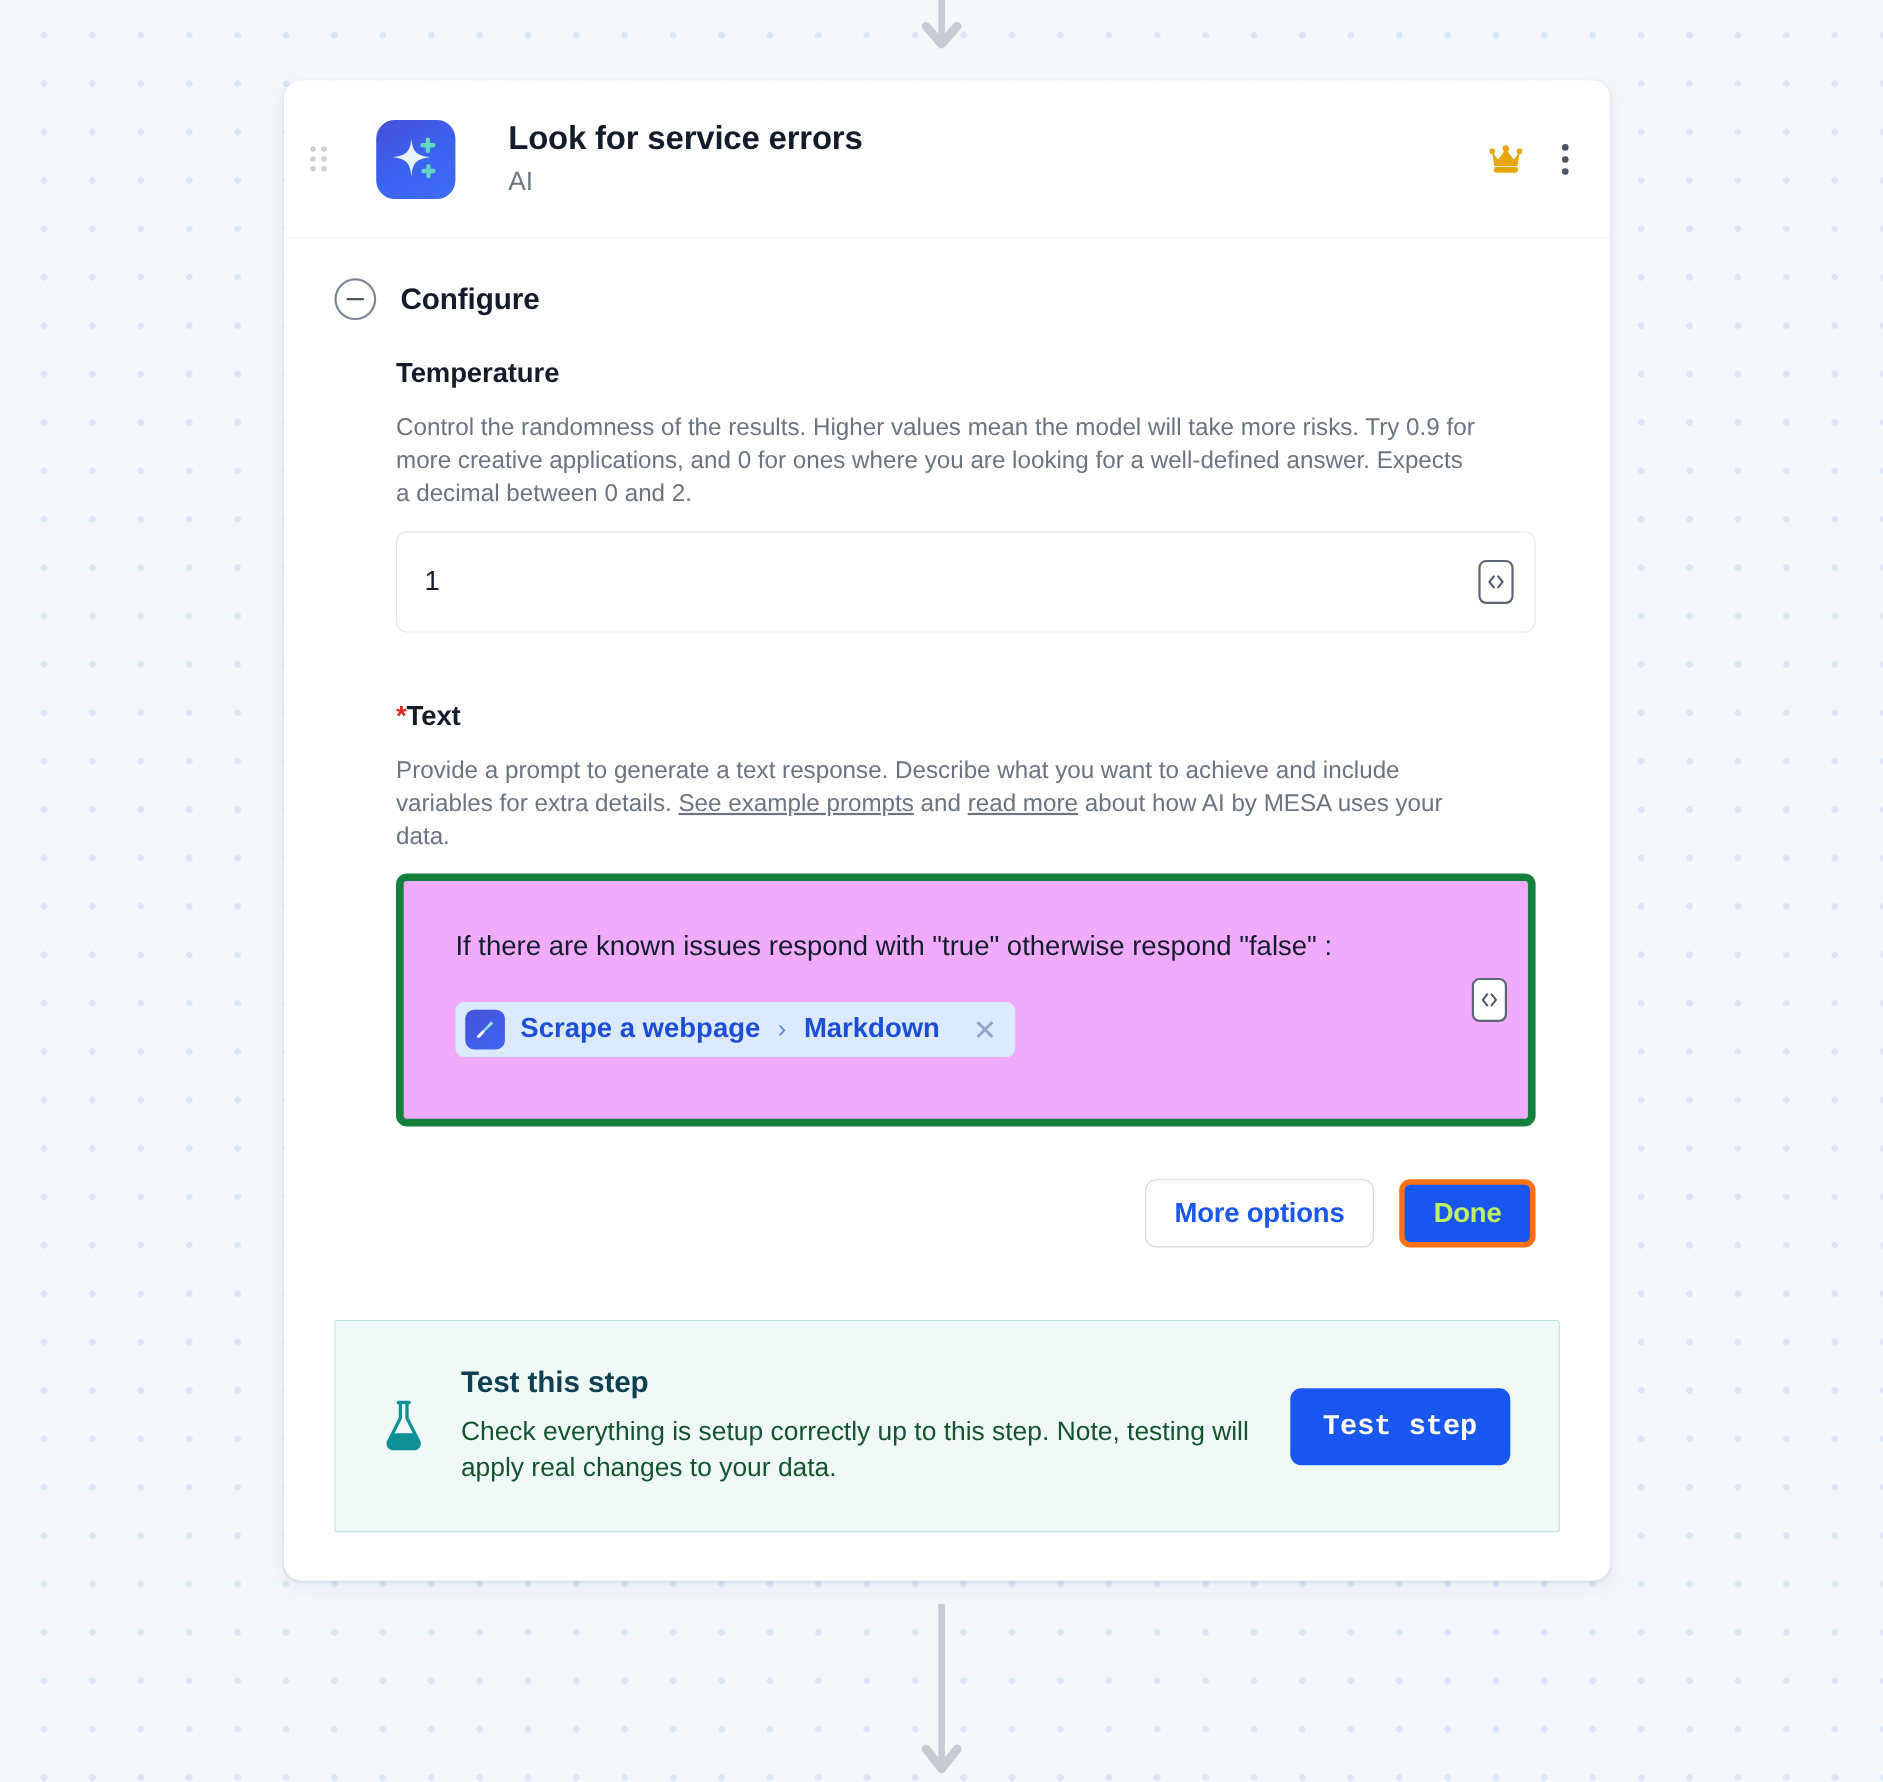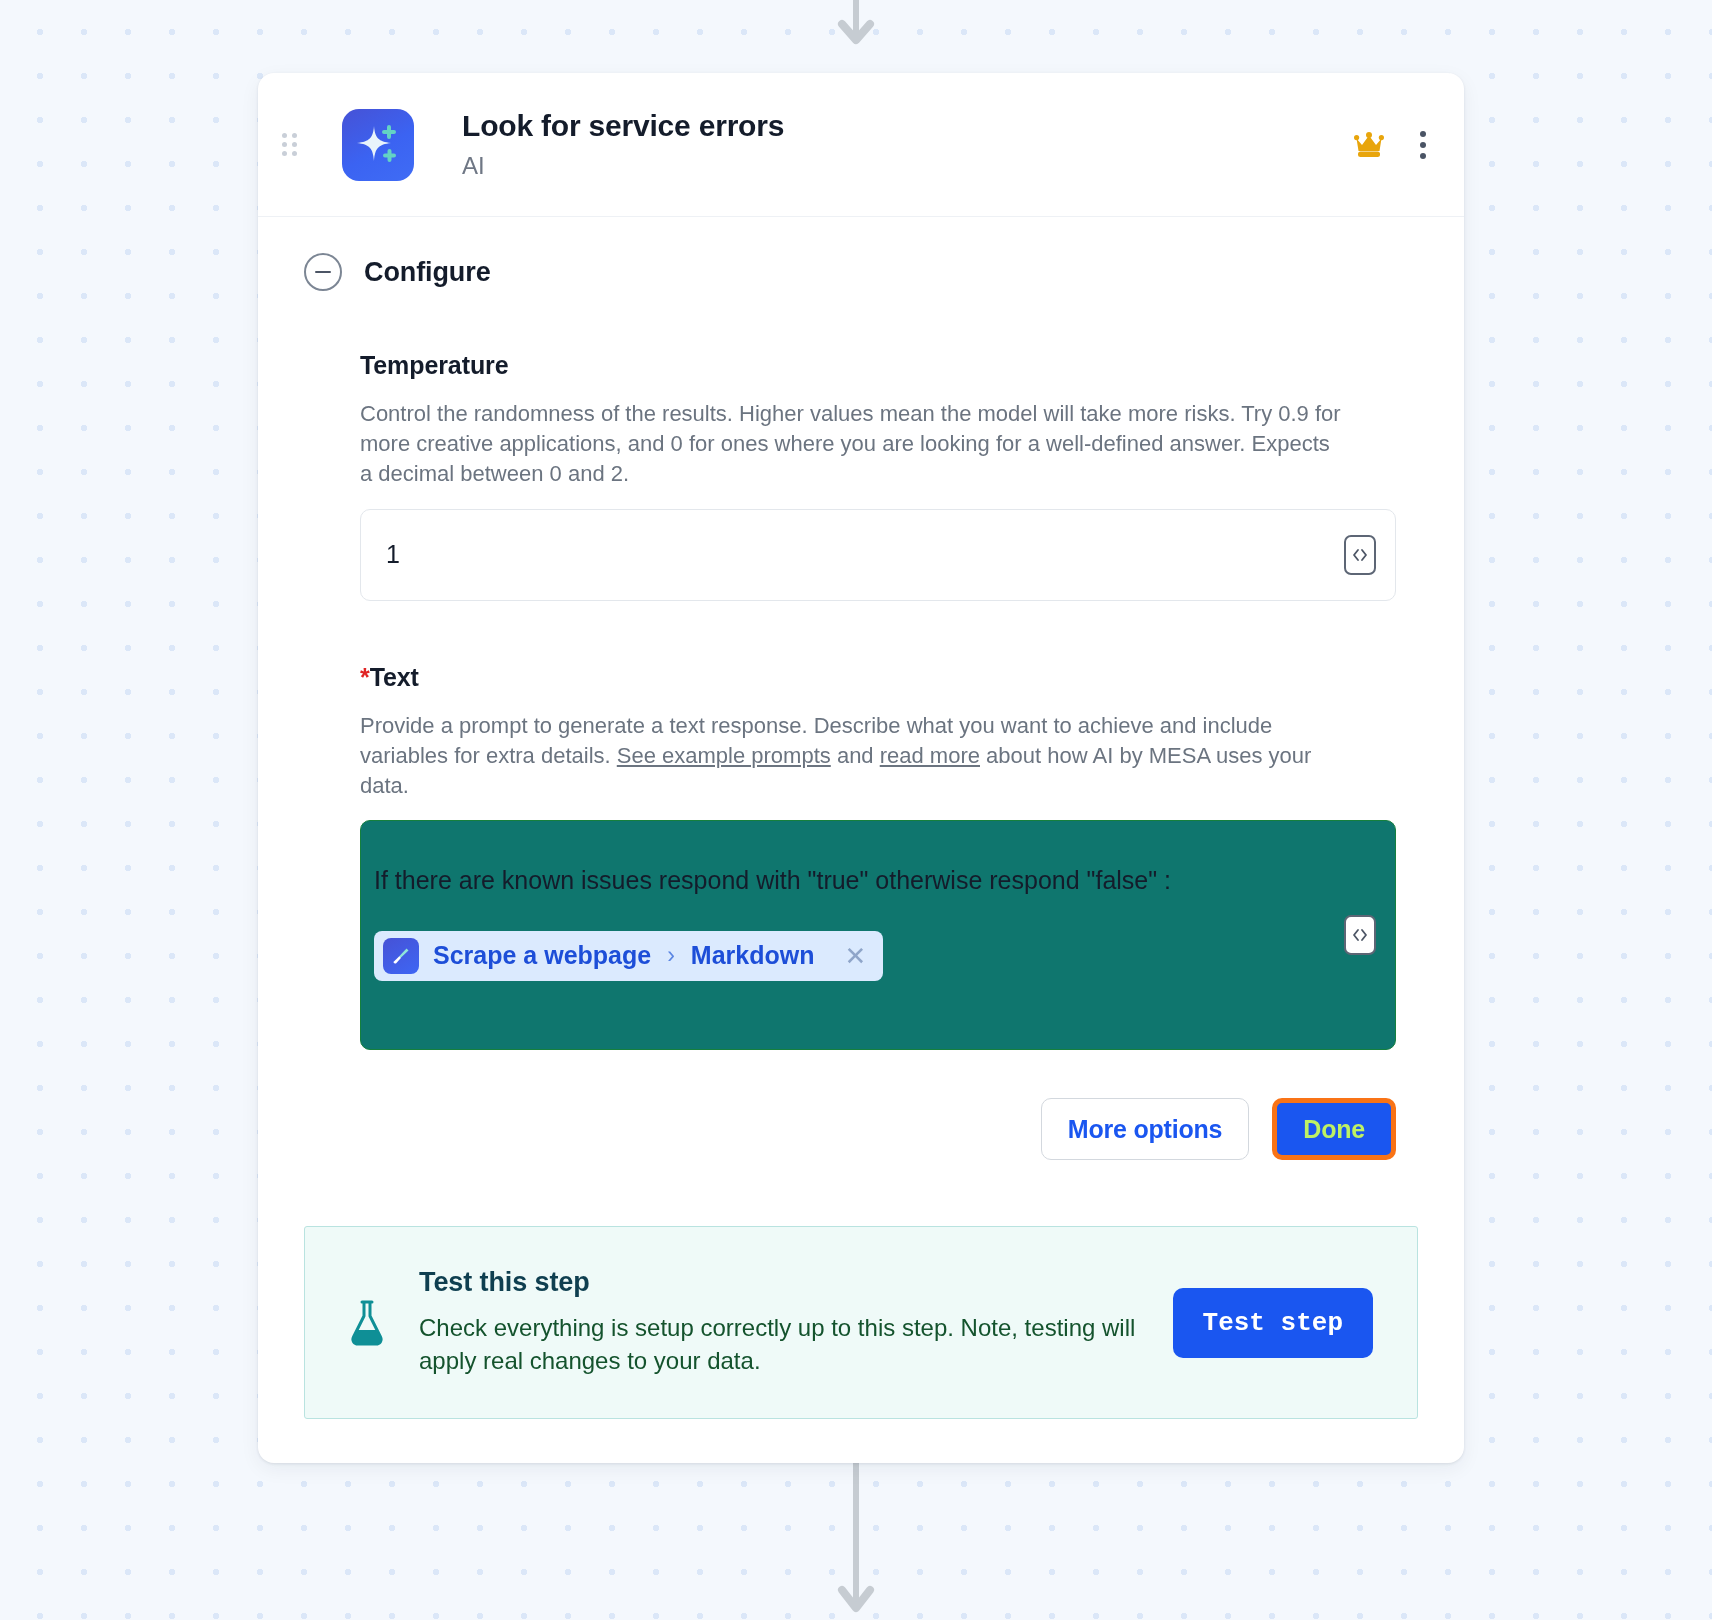--- a/index.html
+++ b/index.html
@@ -108,21 +108,21 @@
   }
 
   
   .card-body { padding: 36px 34px 44px 34px; }
 
   .section-head {
     display: flex;
     align-items: center;
     gap: 22px;
     padding-left: 12px;
-    margin-bottom: 60px;
+    margin-bottom: 34px;
     cursor: pointer;
   }
   .collapse-icon {
     width: 38px; height: 38px;
     border-radius: 50%;
     border: 2px solid #7c8694;
     display: flex; align-items: center; justify-content: center;
     flex: none;
   }
   .collapse-icon span {
@@ -184,24 +184,24 @@
     color: #4c5565;
     font-size: 17px;
     font-family: "Liberation Mono", monospace;
     display: flex; align-items: center; justify-content: center;
     cursor: pointer;
     letter-spacing: -1px;
   }
 
   .textarea-wrap {
     position: relative;
-    border: 1px solid #15803d;
+    border: 7px solid #15803d;
     border-radius: 10px;
-    background: #0f766e;
-    padding: 36px 70px 30px 13px;
+    background: #f0abfc;
+    padding: 36px 70px 30px 47px;
     min-height: 230px;
   }
   .prompt-text {
     font-size: 25px;
     line-height: 1.9;
     color: #141c2b;
     max-width: 880px;
   }
   .var-row { margin-top: 26px; }
   .var-token {

